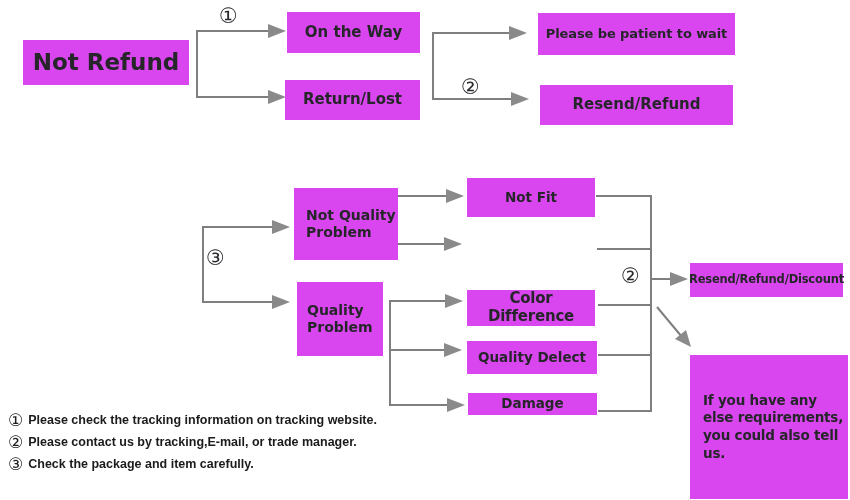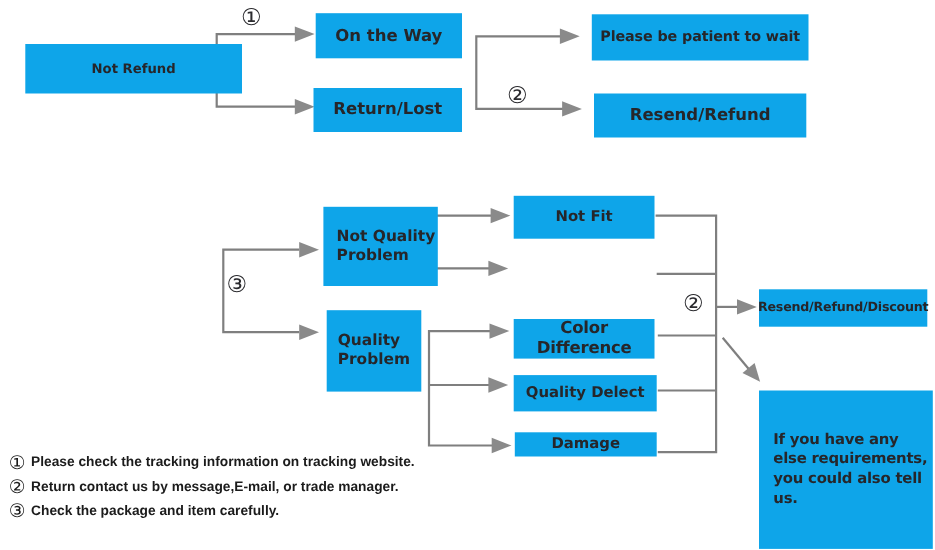--- a/index.html
+++ b/index.html
@@ -2,21 +2,21 @@
 <html><head>
 <meta charset="utf-8">
 <style>
   html,body { margin:0; padding:0; background:#ffffff; }
   .canvas {
     position:relative; width:850px; height:500px; background:#ffffff;
     font-family:"DejaVu Sans", sans-serif; overflow:hidden;
   }
   .wires { position:absolute; left:0; top:0; }
   .node {
-    position:absolute; background:#0ea5e9; color:#26262a; font-weight:700;
+    position:absolute; background:#d946ef; color:#26262a; font-weight:700;
     display:flex; align-items:center; justify-content:center; text-align:center;
     box-sizing:border-box; line-height:1.18;
   }
   .node.left { justify-content:flex-start; text-align:left; }
   .circnum {
     position:absolute; color:#2b2b2f; font-size:21px; font-weight:400;
     line-height:1; font-family:"DejaVu Sans", sans-serif;
   }
   .notes { position:absolute; left:8px; top:412px; }
   .note {
@@ -60,21 +60,21 @@
       <polygon points="464,196 446,189 446,203"></polygon>
       <polygon points="462,244 444,237 444,251"></polygon>
       <polygon points="463,301 445,294 445,308"></polygon>
       <polygon points="462,350 444,343 444,357"></polygon>
       <polygon points="465,405 447,398 447,412"></polygon>
       <polygon points="688,279 670,272 670,286"></polygon>
       <polygon points="691,347 675,339 686,330"></polygon>
     </g>
   </svg>
 
-  <div class="node" style="left:23px;top:40px;width:197px;height:45px;font-size:12px">Not Refund</div>
+  <div class="node" style="left:23px;top:40px;width:166px;height:45px;font-size:23px">Not Refund</div>
   <span class="circnum" style="left:219px;top:6px">①</span>
   <div class="node" style="left:287px;top:12px;width:133px;height:41px;font-size:15px">On the Way</div>
   <div class="node" style="left:285px;top:80px;width:135px;height:40px;font-size:15px">Return/Lost</div>
   <span class="circnum" style="left:461px;top:77px">②</span>
   <div class="node" style="left:540px;top:85px;width:193px;height:40px;font-size:15px">Resend/Refund</div>
   <div class="node" style="left:538px;top:13px;width:197px;height:42px;font-size:13px;letter-spacing:-0.1px">Please be patient to wait</div>
 
   <span class="circnum" style="left:206px;top:248px">③</span>
   <div class="node left" style="left:294px;top:188px;width:104px;height:72px;font-size:14px;padding-left:12px">Not Quality Problem</div>
   <div class="node left" style="left:297px;top:282px;width:86px;height:74px;font-size:14px;padding-left:10px">Quality Problem</div>
@@ -88,21 +88,21 @@
   <div class="node" style="left:690px;top:263px;width:153px;height:34px;font-size:11.5px;letter-spacing:-0.2px;white-space:nowrap">Resend/Refund/Discount</div>
   <div class="node left" style="left:690px;top:355px;width:158px;height:144px;font-size:13.5px;letter-spacing:-0.2px;padding:0 2px 0 13px;line-height:1.3;align-items:center">If you have any else requirements, you could also tell us.</div>
 
   <div class="notes">
     <div class="note">
       <span class="cn">①</span>
       <span>Please check the tracking information on tracking website.</span>
     </div>
     <div class="note">
       <span class="cn">②</span>
-      <span>Return contact us by message,E-mail, or trade manager.</span>
+      <span>Please contact us by tracking,E-mail, or trade manager.</span>
     </div>
     <div class="note">
       <span class="cn">③</span>
       <span>Check the package and item carefully.</span>
     </div>
   </div>
 
 </div>
 
 </body></html>

